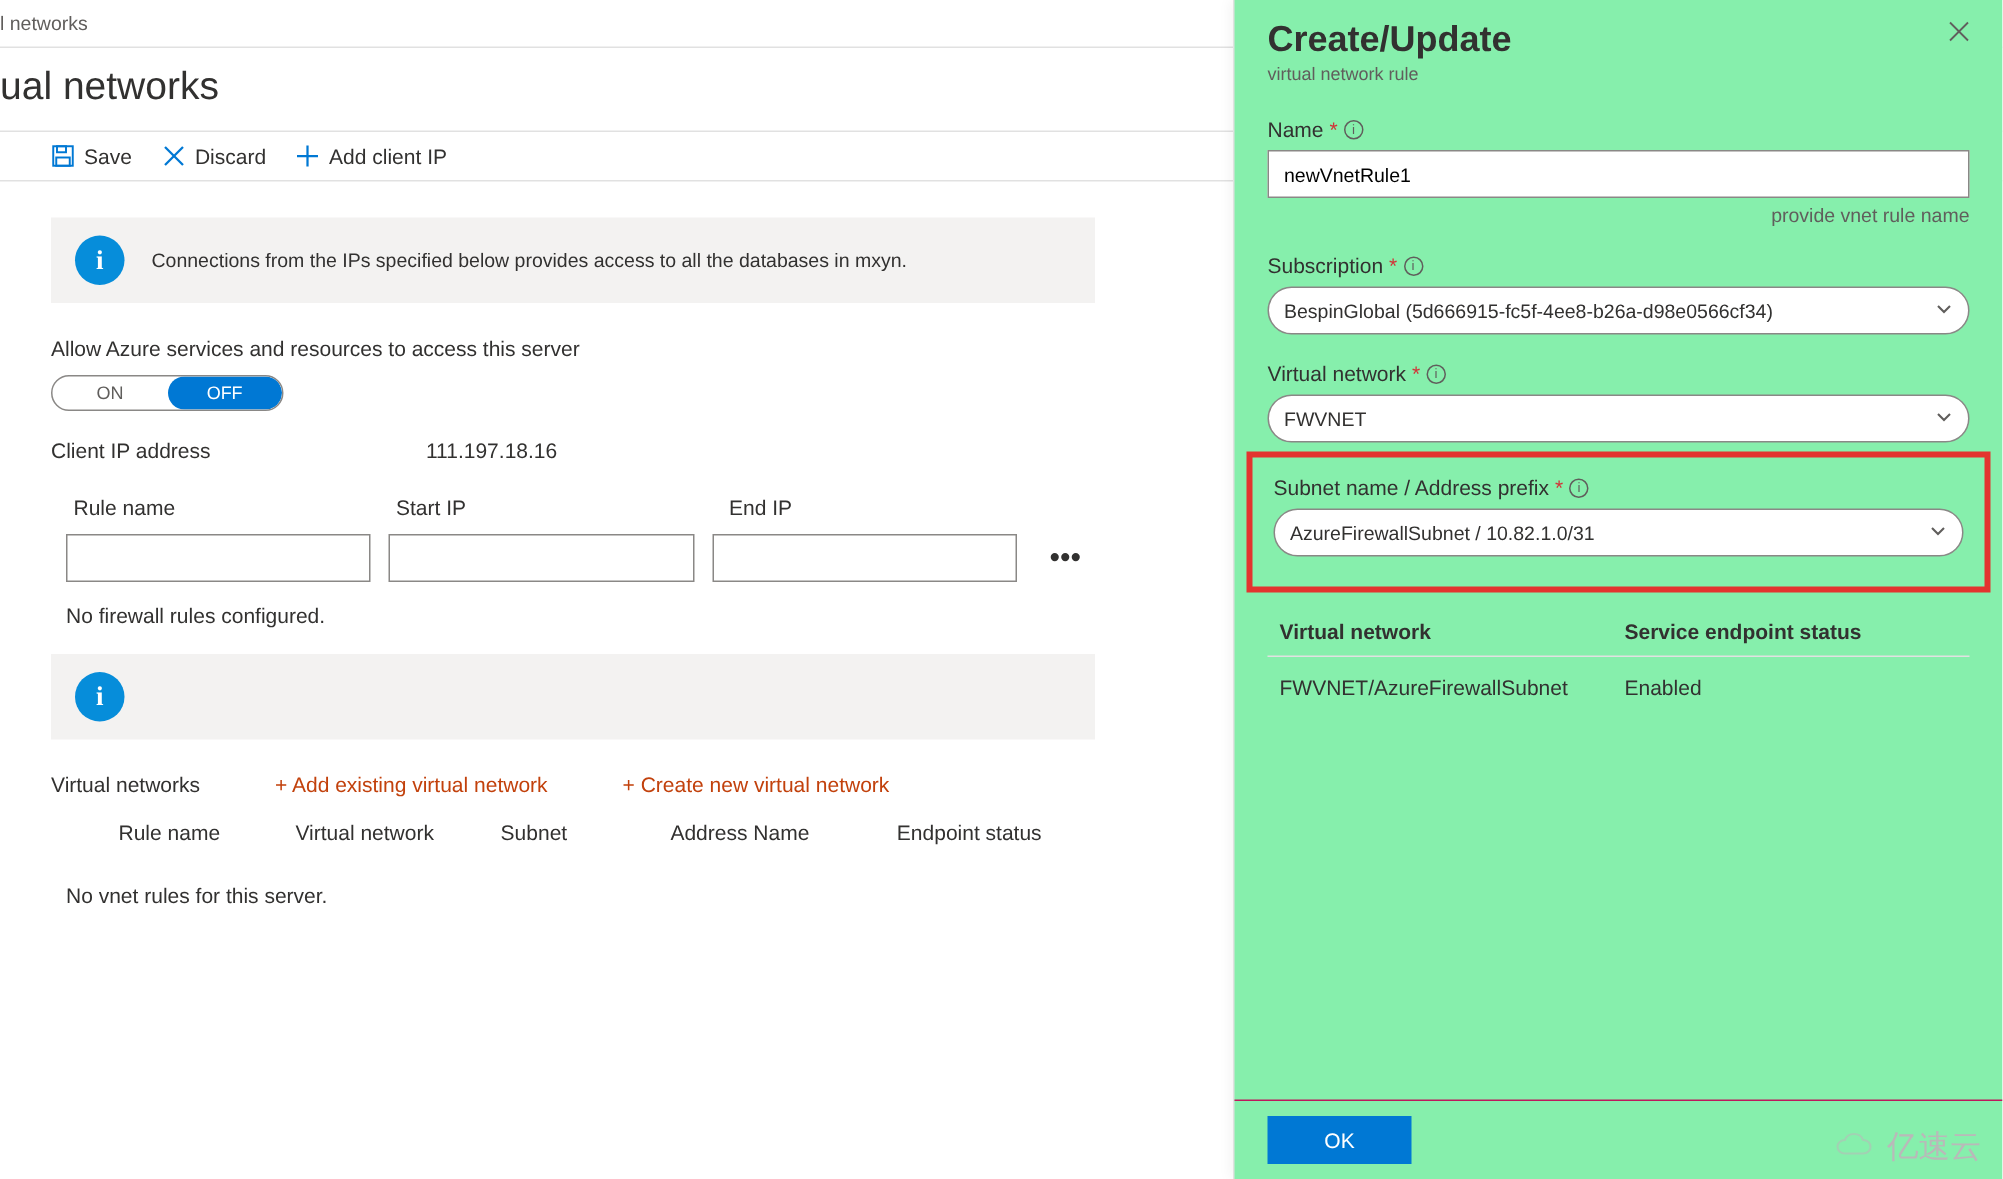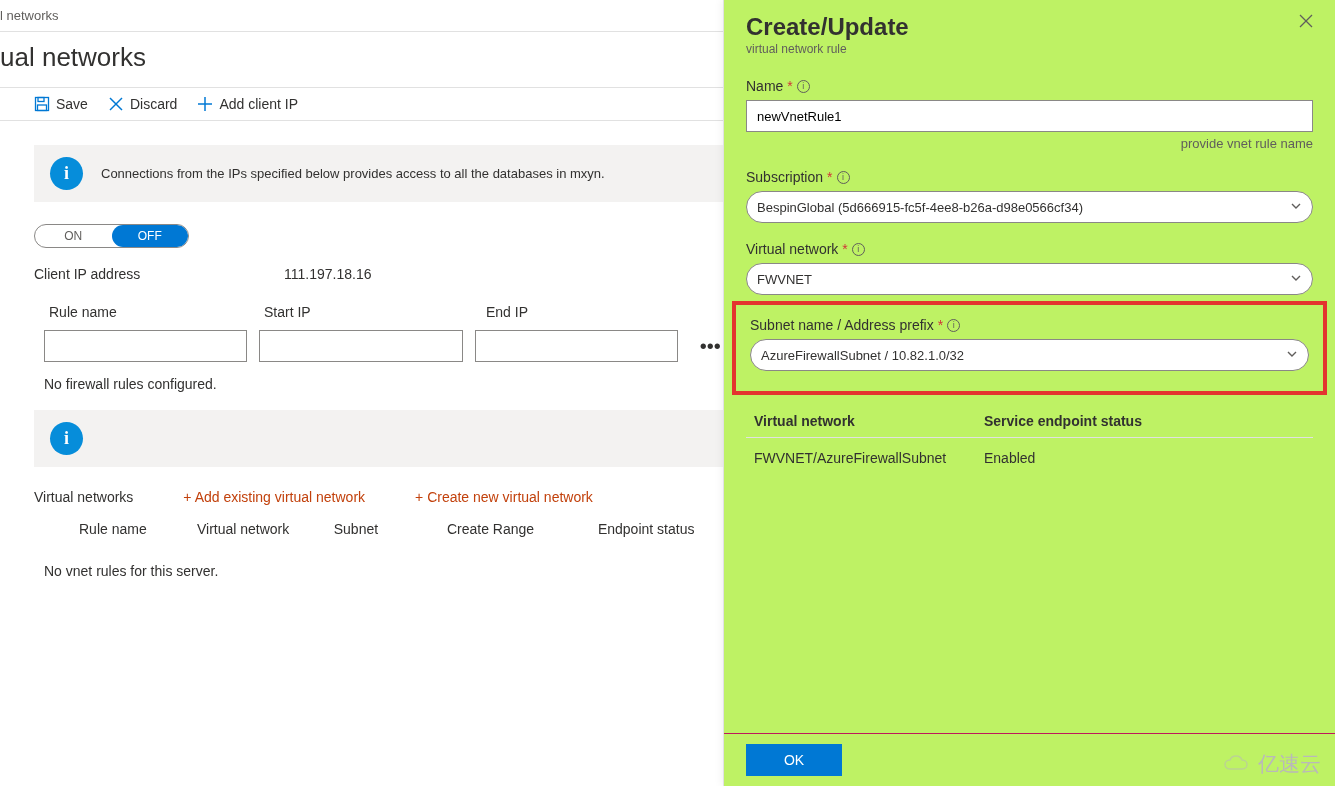--- a/index.html
+++ b/index.html
@@ -111,22 +111,22 @@
   .vc-vnet{width:145px;}
   .vc-subnet{width:120px;}
   .vc-addr{width:160px;}
   .vc-ep{width:140px;}
   .vnet-empty{margin-top:20px;font-size:14px;color:#323130;padding-left:10px;}
 
   
   .blade {
     position:absolute;
     top:0;right:0;bottom:0;
-    width:612px;
-    background:#bef264;
+    width:513px;
+    background:#86efac;
     border-left:1px solid #e1e1e1;
     box-shadow:-2px 0 8px rgba(0,0,0,0.05);
     display:flex;flex-direction:column;
   }
   .blade-header{
     padding:14px 22px 4px 22px;
     display:flex;justify-content:space-between;align-items:flex-start;
   }
   .blade-title{font-size:24px;font-weight:600;color:#323130;line-height:1.1;}
   .blade-sub{font-size:12px;color:#605e5c;margin-top:2px;}
@@ -197,20 +197,21 @@
       <span>Add client IP</span>
     </div>
   </div>
 
   <div class="section">
     <div class="info-box">
       <div class="info-icon-circle">i</div>
       <div class="info-text">Connections from the IPs specified below provides access to all the databases in mxyn.</div>
     </div>
 
+    <div class="allow-label">Allow Azure services and resources to access this server</div>
     <div class="toggle-wrap">
       <div class="toggle-on">ON</div>
       <div class="toggle-off">OFF</div>
     </div>
 
     <div class="kv-row">
       <div class="kv-label">Client IP address</div>
       <div class="kv-val">111.197.18.16</div>
     </div>
 
@@ -238,21 +239,21 @@
     <div class="vnet-row">
       <span class="label">Virtual networks</span>
       <span class="link">+ Add existing virtual network</span>
       <span class="link">+ Create new virtual network</span>
     </div>
 
     <div class="vnet-table-head">
       <div class="vc-rule">Rule name</div>
       <div class="vc-vnet">Virtual network</div>
       <div class="vc-subnet">Subnet</div>
-      <div class="vc-addr">Create Range</div>
+      <div class="vc-addr">Address Name</div>
       <div class="vc-ep">Endpoint status</div>
     </div>
     <div class="vnet-empty">No vnet rules for this server.</div>
   </div>
 </div>
 
 <div class="blade">
   <div class="blade-header">
     <div>
       <div class="blade-title">Create/Update</div>
@@ -310,21 +311,21 @@
     </div>
 
     <div class="highlight-box">
       <div class="field" style="margin-bottom:0;">
         <div class="field-label">
           <span>Subnet name / Address prefix</span>
           <span class="req">*</span>
           <span class="info-sm">i</span>
         </div>
         <div class="select">
-          <span>AzureFirewallSubnet / 10.82.1.0/32</span>
+          <span>AzureFirewallSubnet / 10.82.1.0/31</span>
           <span class="chev">
             <svg width="12" height="12" viewBox="0 0 12 12">
                 <polyline points="2,4 6,8 10,4" fill="none" stroke="#605e5c" stroke-width="1.4"></polyline>
               </svg>
           </span>
         </div>
       </div>
     </div>
 
     <div class="subtable-head">

